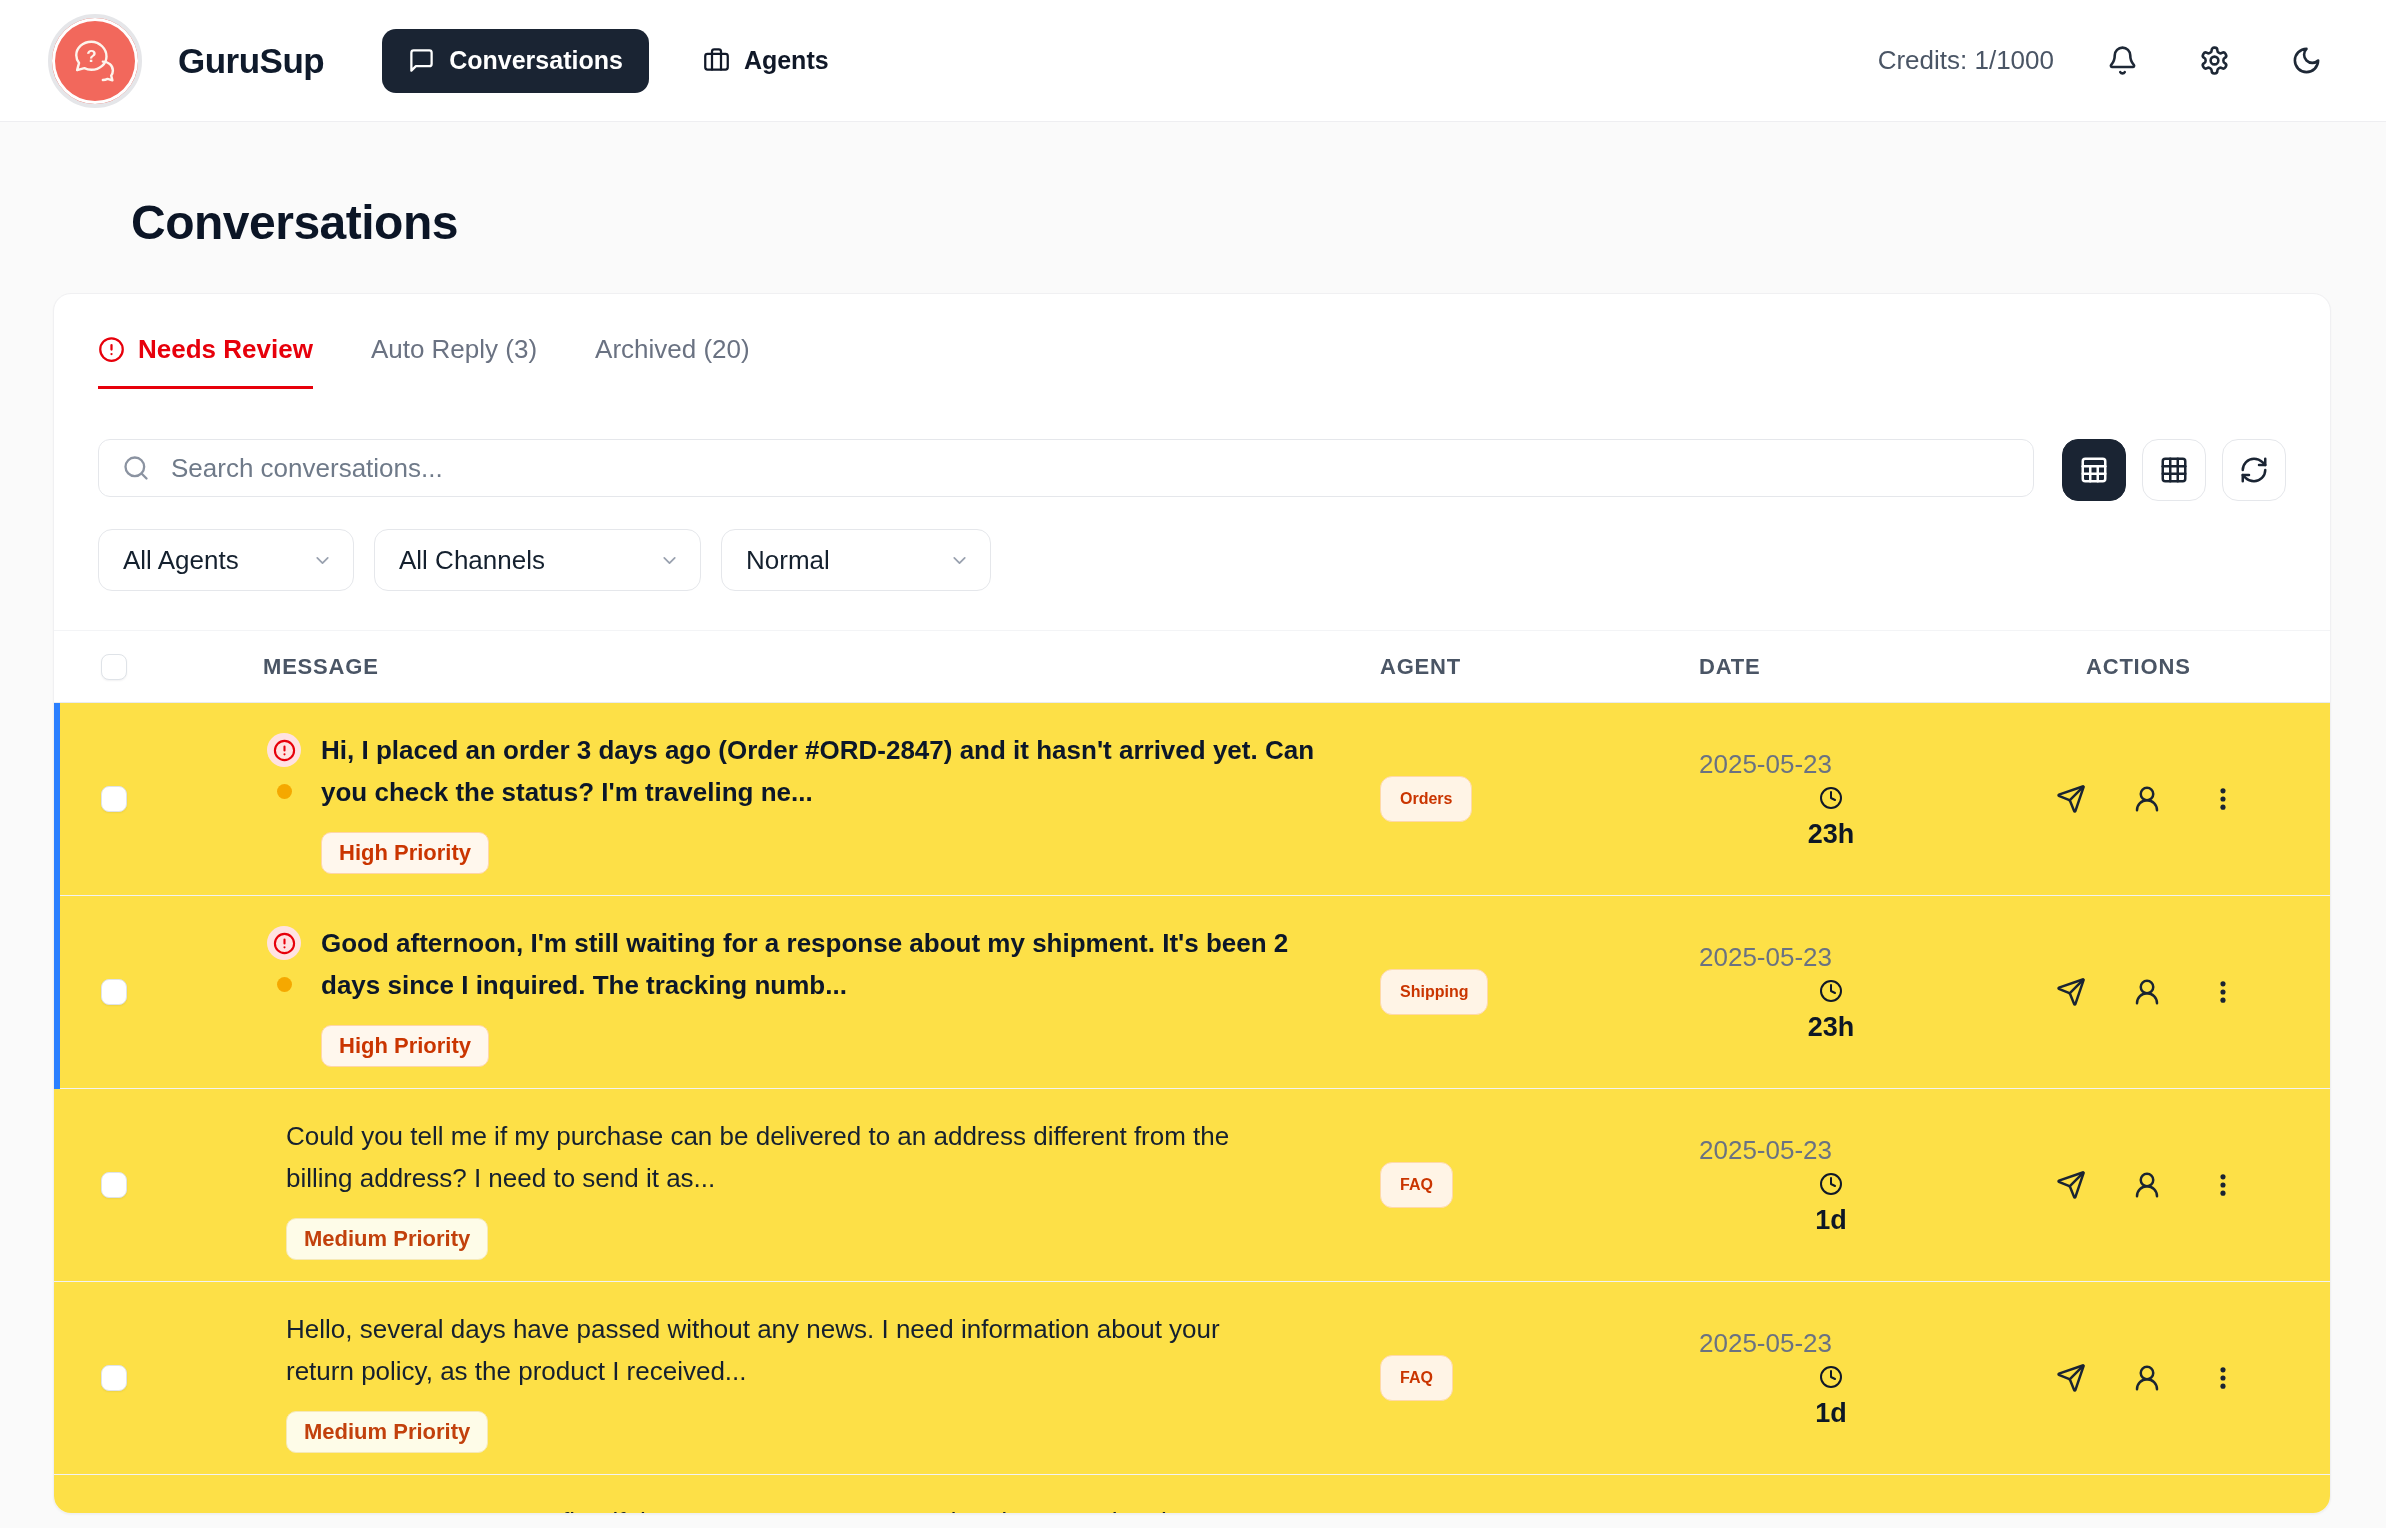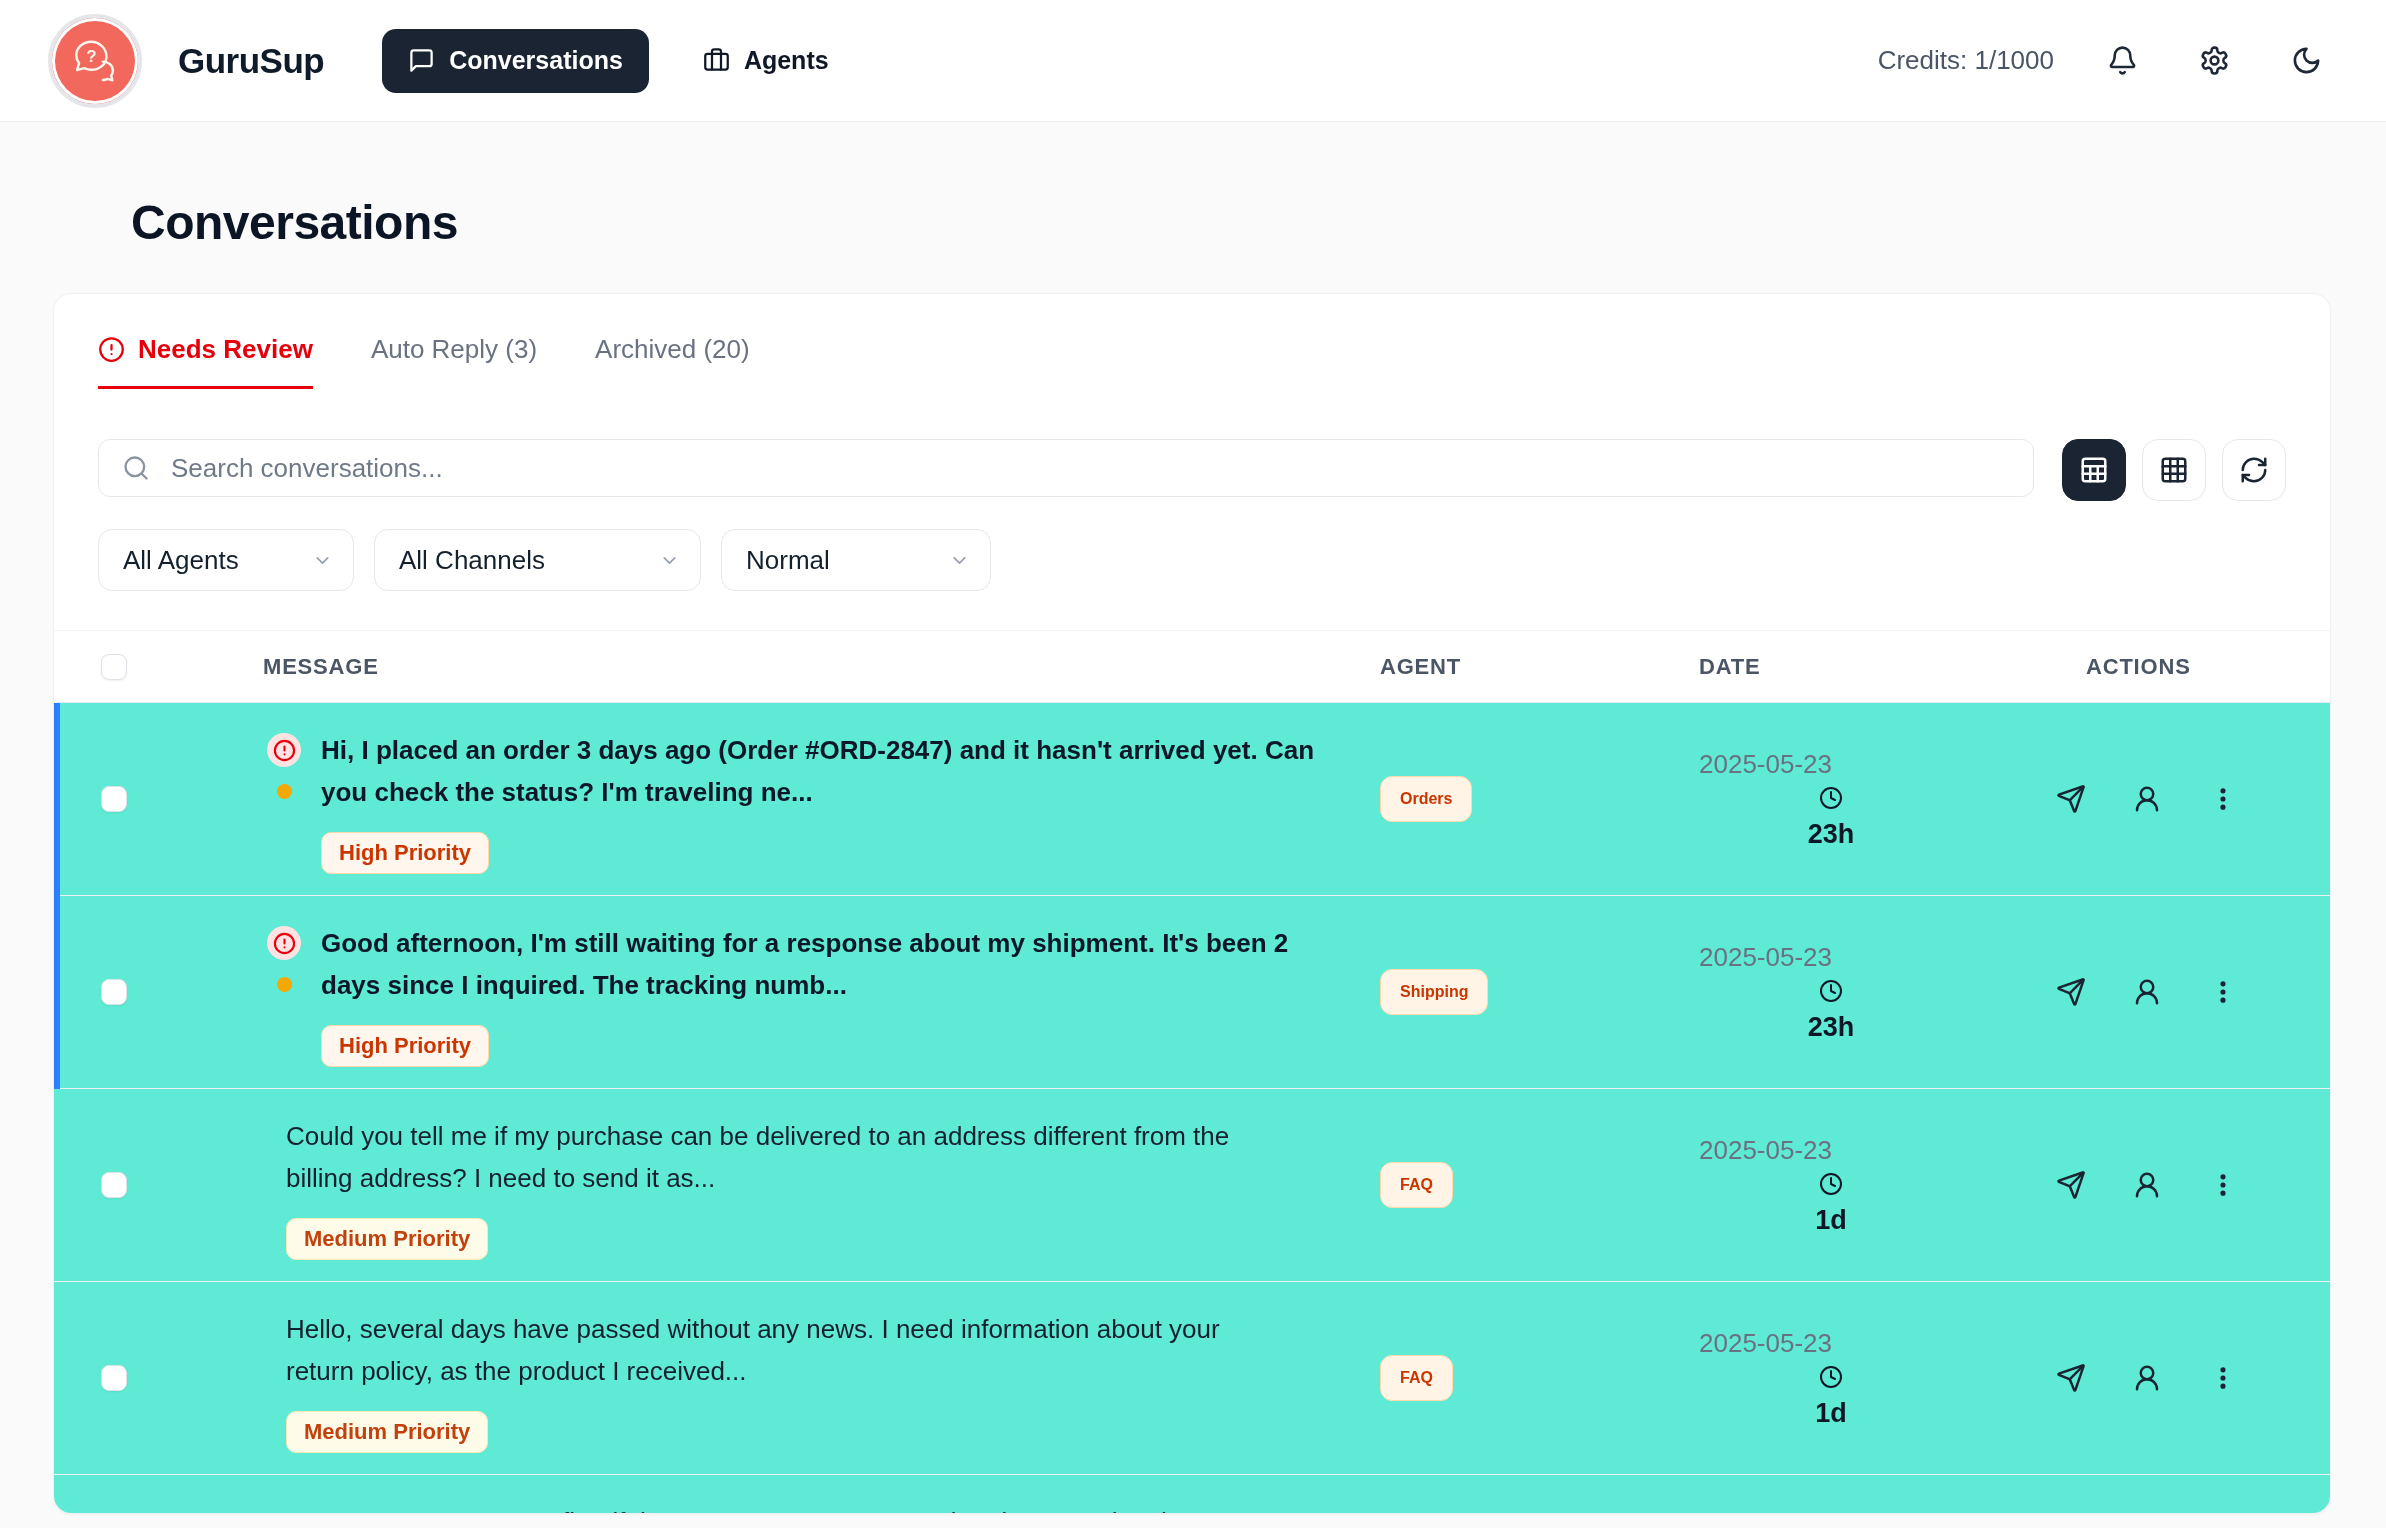--- a/index.html
+++ b/index.html
@@ -88,21 +88,21 @@
     height:73px; align-items:center;
     border-top:1px solid #f3f4f6; border-bottom:1px solid #e9ecef;
   }
   .th { font-size:22px; font-weight:700; letter-spacing:0.8px; color:#4a5565; }
   .th-msg{ padding-left:89px; } .th-agent{ padding-left:36px; } .th-date{ padding-left:36px; } .th-actions{ padding-left:123px; }
   .cell-check { display:flex; align-items:center; align-self:stretch; padding-left:47px; }
   .checkbox {
     width:26px; height:26px; border:1.5px solid #dfe3e8; border-radius:8px; background:#fff;
     box-shadow:0 1px 2px rgba(16,24,40,0.06); cursor:pointer; flex:none;
   }
-  .row { min-height:193px; position:relative; border-bottom:1px solid #f1f2f4; background:#5eead4; cursor:pointer; }
+  .row { min-height:193px; position:relative; border-bottom:1px solid #f1f2f4; background:#fde047; cursor:pointer; }
   .row.unread::before { content:""; position:absolute; left:0; top:0; bottom:-1px; width:6px; background:#2b7fff; }
   .cell-msg { padding:26px 0 0 112px; display:flex; align-items:flex-start; }
   .row.flagged .cell-msg { padding-left:92px; }
   .flag-col { width:36px; margin-right:19px; display:flex; flex-direction:column; align-items:center; flex:none; }
   .alert-ico {
     width:34px; height:34px; margin-top:4px; border-radius:50%; background:#ffe2e2;
     display:flex; align-items:center; justify-content:center; color:#e7000b;
   }
   .amber-dot { width:15px; height:15px; border-radius:50%; background:#f5a800; margin-top:17px; }
   .msg-line { display:block; font-size:26px; line-height:42px; font-weight:500; color:#15202f; max-width:1040px; }

